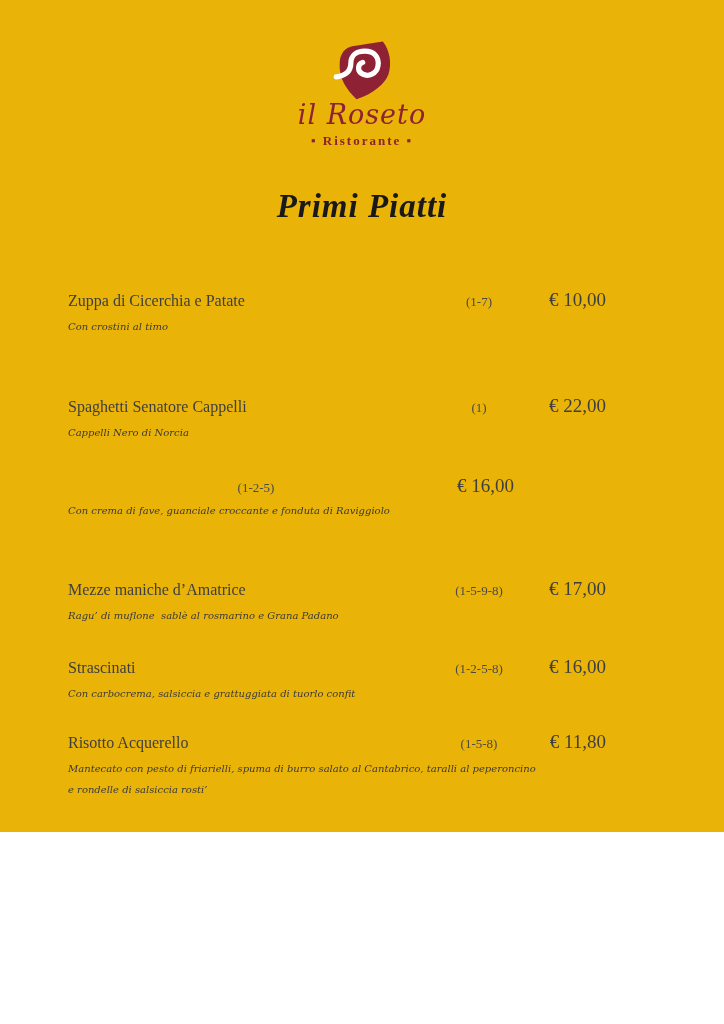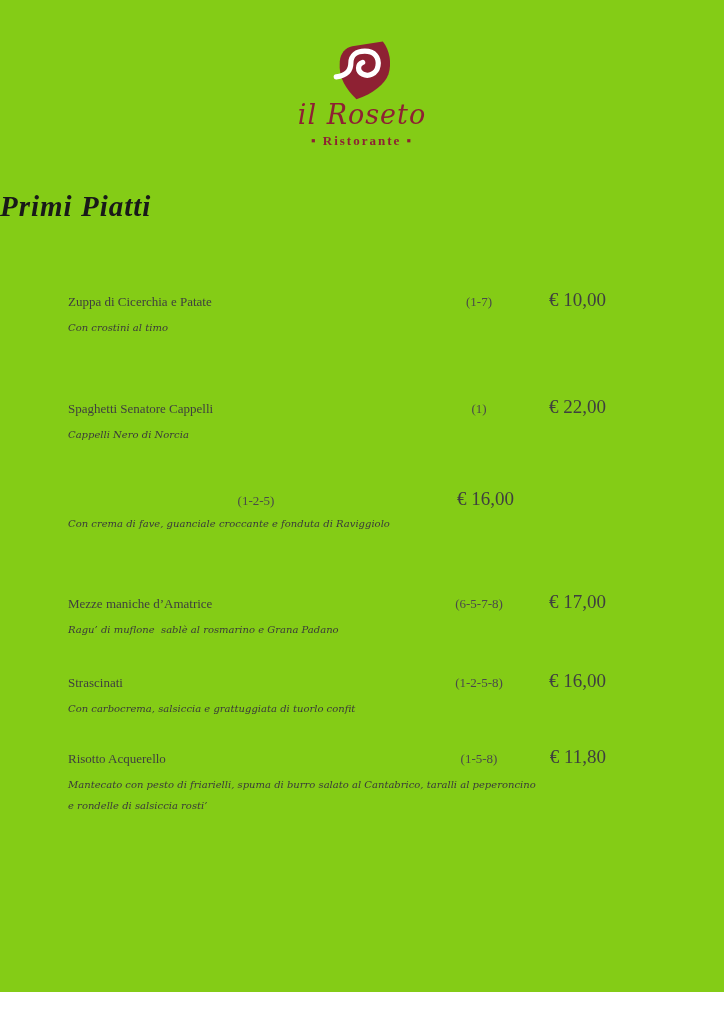--- a/index.html
+++ b/index.html
@@ -1,21 +1,21 @@
 <!DOCTYPE html>
 <html><head>
 <meta charset="utf-8">
 <style>
   * { margin: 0; padding: 0; box-sizing: border-box; }
   html, body { background: #ffffff; }
   .page {
     position: relative;
     width: 724px;
-    height: 992px;
-    background: #84cc16;
+    height: 832px;
+    background: #eab308;
     overflow: hidden;
     font-family: "Liberation Serif", "DejaVu Serif", serif;
     color: #3c3c3c;
   }
 
   
   .brand {
     position: absolute;
     top: 38px;
     left: 0;
@@ -46,52 +46,52 @@
     color: #8e2133;
     letter-spacing: 2px;
   }
 
   
   .section-title {
     position: absolute;
     top: 189px;
     left: 0;
     width: 100%;
-    text-align: left;
+    text-align: center;
     font-family: "Liberation Serif", serif;
     font-weight: bold;
     font-style: italic;
-    font-size: 29px;
+    font-size: 33px;
     line-height: 34px;
     color: #191919;
     letter-spacing: 1px;
   }
 
   
   .menu-items {
     position: absolute;
     top: 289px;
     left: 68px;
     width: 580px;
   }
   .menu-item { display: block; }
   .menu-item:nth-child(1) { margin-bottom: 58px; }
-  .menu-item:nth-child(2) { margin-bottom: 43px; }
+  .menu-item:nth-child(2) { margin-bottom: 32px; }
   .menu-item:nth-child(3) { margin-bottom: 57px; }
   .menu-item:nth-child(4) { margin-bottom: 30px; }
   .menu-item:nth-child(5) { margin-bottom: 27px; }
 
   .item-row {
     display: grid;
     grid-template-columns: 1fr 70px 92px;
     width: 538px;
     align-items: baseline;
   }
   .item-name {
-    font-size: 13px;
+    font-size: 16px;
     line-height: 24px;
     color: #3f3f3f;
     white-space: nowrap;
   }
   .item-allergens {
     font-size: 13px;
     color: #4a4a4a;
     text-align: center;
     white-space: nowrap;
   }
@@ -151,21 +151,21 @@
     <div class="item-row">
       <span class="item-allergens">(1-2-5)</span>
       <span class="item-price">€ 16,00</span>
     </div>
     <div class="item-desc">Con crema di fave, guanciale croccante e fonduta di Raviggiolo</div>
   </div>
 
   <div class="menu-item">
     <div class="item-row">
       <span class="item-name">Mezze maniche d’Amatrice</span>
-      <span class="item-allergens">(6-5-7-8)</span>
+      <span class="item-allergens">(1-5-9-8)</span>
       <span class="item-price">€ 17,00</span>
     </div>
     <div class="item-desc">Ragu’ di muflone  sablè al rosmarino e Grana Padano</div>
   </div>
 
   <div class="menu-item">
     <div class="item-row">
       <span class="item-name">Strascinati</span>
       <span class="item-allergens">(1-2-5-8)</span>
       <span class="item-price">€ 16,00</span>

